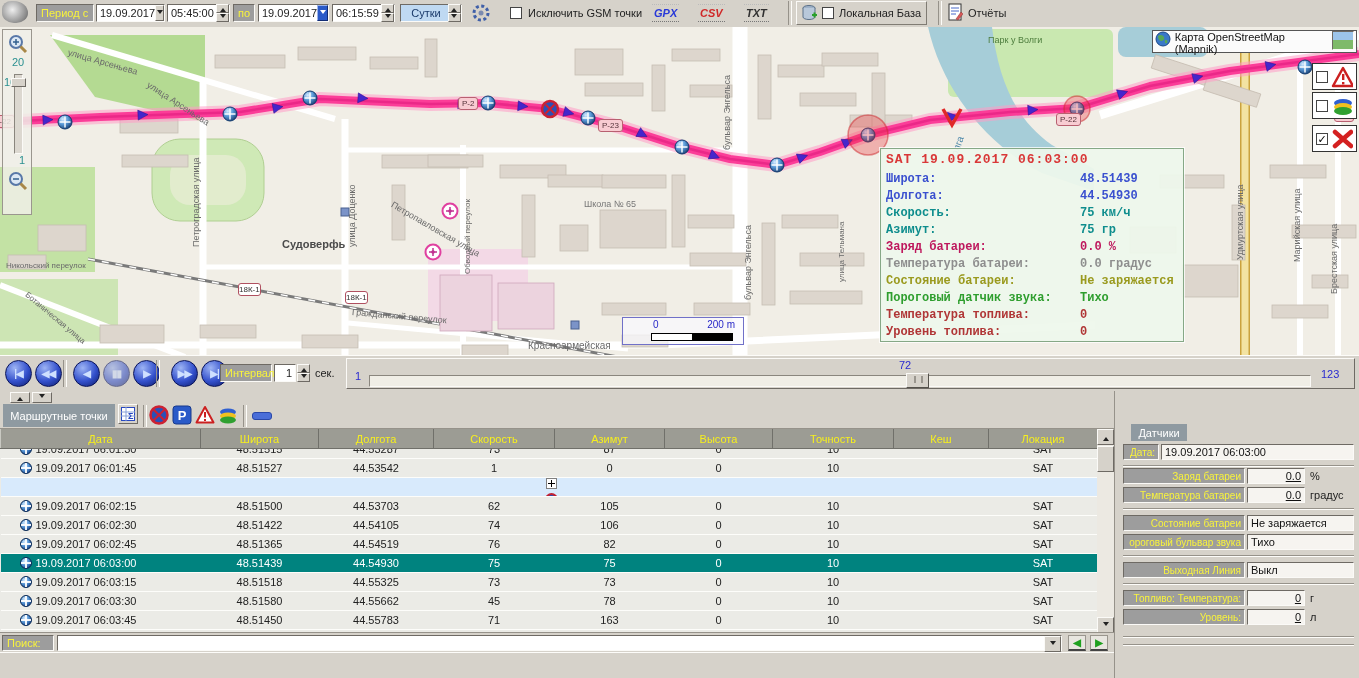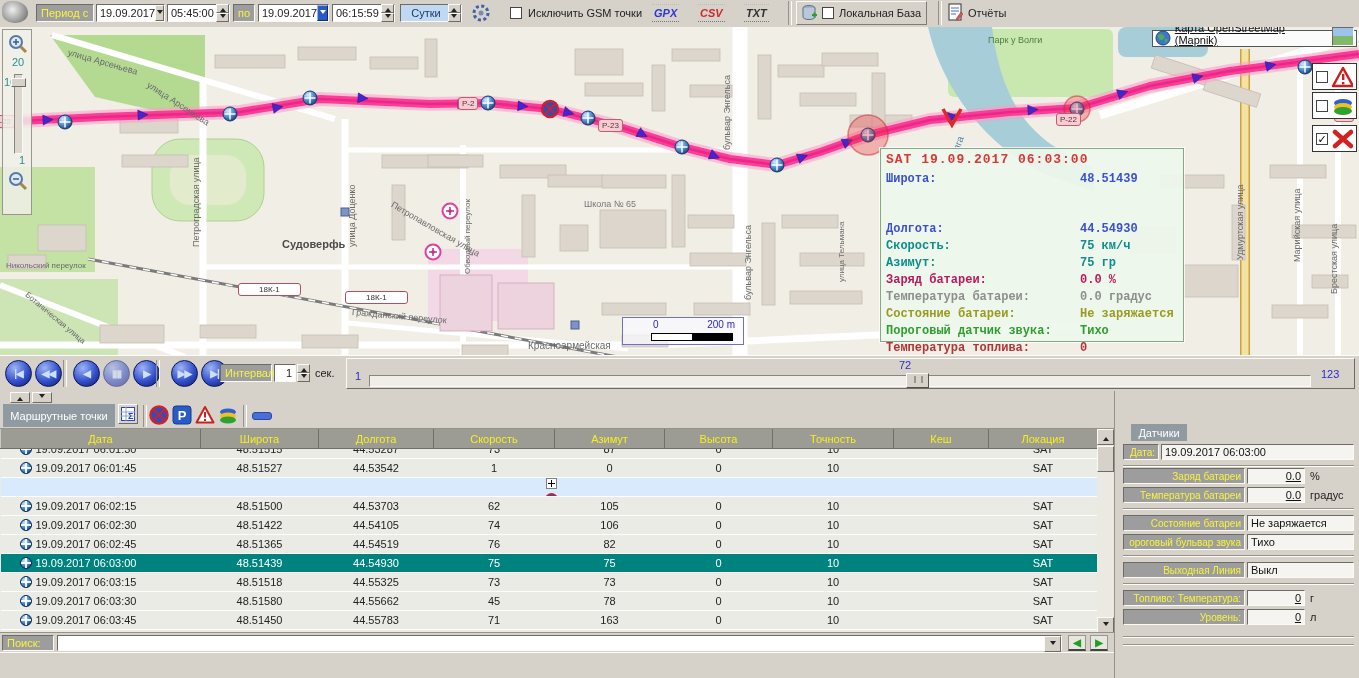--- a/index.html
+++ b/index.html
@@ -28,30 +28,30 @@
   .exbtn{font-weight:bold;font-style:italic;font-size:11px;letter-spacing:0;padding:2px 2px;border-bottom:1px dotted #777;border-top:1px dotted #bbb;}
   .tbgroup{top:1px;height:24px;border:1px solid;border-color:#fbfaf7 #807c74 #807c74 #fbfaf7;display:flex;align-items:center;gap:5px;padding:0 5px;box-sizing:border-box;}
   .vsep{top:1px;width:2px;height:24px;border-left:1px solid #96928a;border-right:1px solid #fdfcf9;}
   
   .map{position:absolute;left:0;top:27px;width:1359px;height:328px;overflow:hidden;background:#f1eee6;}
   .map svg.base{position:absolute;left:0;top:0;}
   .mlabel{position:absolute;white-space:nowrap;color:#6a6a6a;transform-origin:0 50%;line-height:10px;}
   .shield{position:absolute;background:#f8ccd2;border:1px solid #b86070;color:#55333a;font-size:8px;
           padding:1px 3px;border-radius:3px;line-height:9px;white-space:nowrap;}
   .refchip{position:absolute;background:#fff;border:1px solid #b05060;color:#333;font-size:8px;
-          padding:1px 20px;border-radius:3px;line-height:9px;white-space:nowrap;}
+          padding:1px 0;border-radius:3px;line-height:9px;white-space:nowrap;}
   .zctl{position:absolute;left:2px;top:2px;width:30px;height:186px;background:rgba(240,238,232,.85);
         border:1px solid #9a968e;box-sizing:border-box;}
   .zlbl{position:absolute;color:#2a9090;font-size:11px;}
   .ztrack{position:absolute;left:11px;top:44px;width:7px;height:78px;background:#dcd8d0;
           border:1px solid;border-color:#8a867e #fbfaf7 #fbfaf7 #8a867e;}
   .zthumb{position:absolute;left:8px;top:48px;width:13px;height:7px;background:#d6d2ca;
           border:1px solid;border-color:#fbfaf7 #6e6a64 #6e6a64 #fbfaf7;}
-  .osmbar{position:absolute;left:1152px;top:3px;width:205px;height:17px;background:#fbfbfb;border:1px solid #555;
-          box-sizing:border-box;display:flex;align-items:flex-end;gap:4px;font-size:11px;color:#111;padding:0 2px;text-decoration:underline;}
+  .osmbar{position:absolute;left:1152px;top:3px;width:205px;height:23px;background:#fbfbfb;border:1px solid #555;
+          box-sizing:border-box;display:flex;align-items:flex-start;gap:4px;font-size:11px;color:#111;padding:0 2px;}
   .osm-mini{width:20px;height:17px;border:1px solid;border-color:#6e6a64 #fbfaf7 #fbfaf7 #6e6a64;
             background:linear-gradient(#9cc4ea 45%,#7fba6a 45%);margin-left:auto;}
   .mside{position:absolute;left:1312px;width:45px;height:27px;background:#fff;border:1px solid #333;
          box-sizing:border-box;display:flex;align-items:center;gap:3px;padding:0 3px;}
   .mtt{position:absolute;left:880px;top:121px;width:304px;height:194px;background:rgba(238,248,236,.93);
        border:1px solid #86a886;box-shadow:0 0 0 1px rgba(255,255,255,.75);box-sizing:border-box;
        font-family:"Liberation Mono","DejaVu Sans Mono",monospace;font-weight:bold;font-size:12px;padding:3px 5px;}
   .mtt-title{color:#d93838;font-size:13px;letter-spacing:1px;height:20px;}
   .tt-row{height:17px;display:flex;white-space:nowrap;}
   .tt-l{width:194px;flex:0 0 194px;}
@@ -512,21 +512,21 @@
       </svg>
     </div>
 
     <div class="mtt">
       <div class="mtt-title">SAT 19.09.2017 06:03:00</div>
       <div id="ttRows">
           <div class="tt-row" style="color: rgb(58, 80, 207);">
             <span class="tt-l">Широта:</span>
             <span class="tt-v">48.51439</span>
           </div>
-          <div class="tt-row" style="color: rgb(58, 80, 207); margin-top: 33px;">
+          <div class="tt-row" style="color: rgb(58, 80, 207);">
             <span class="tt-l">Долгота:</span>
             <span class="tt-v">44.54930</span>
           </div>
           <div class="tt-row" style="color: rgb(14, 141, 141);">
             <span class="tt-l">Скорость:</span>
             <span class="tt-v">75 км/ч</span>
           </div>
           <div class="tt-row" style="color: rgb(14, 141, 141);">
             <span class="tt-l">Азимут:</span>
             <span class="tt-v">75 гр</span>

